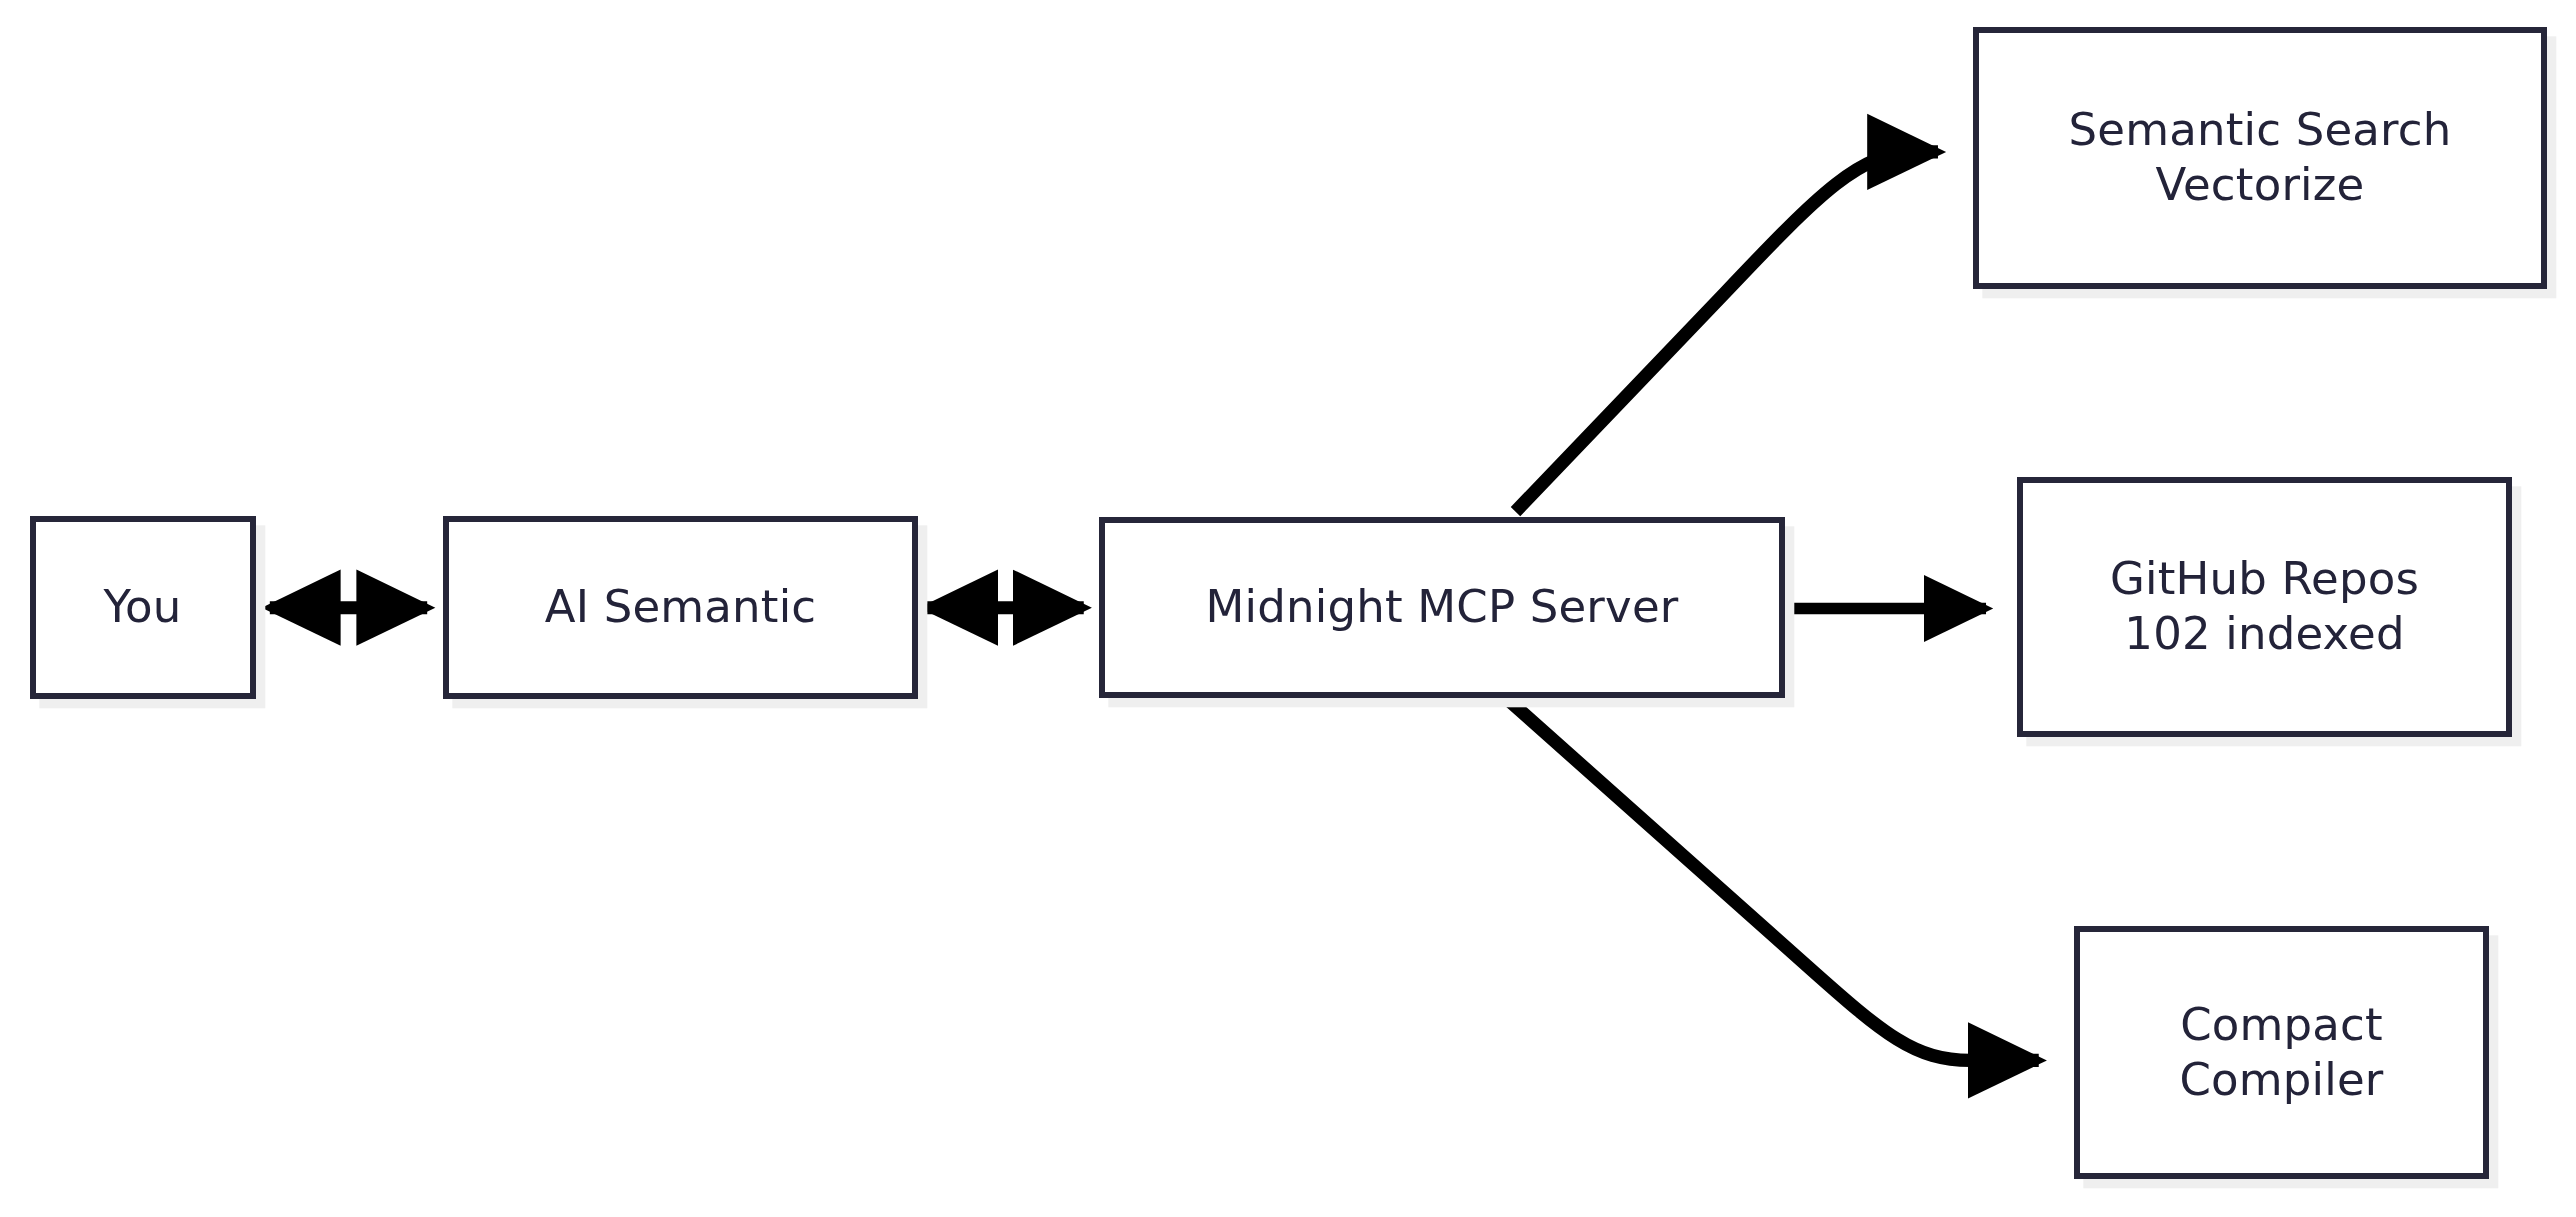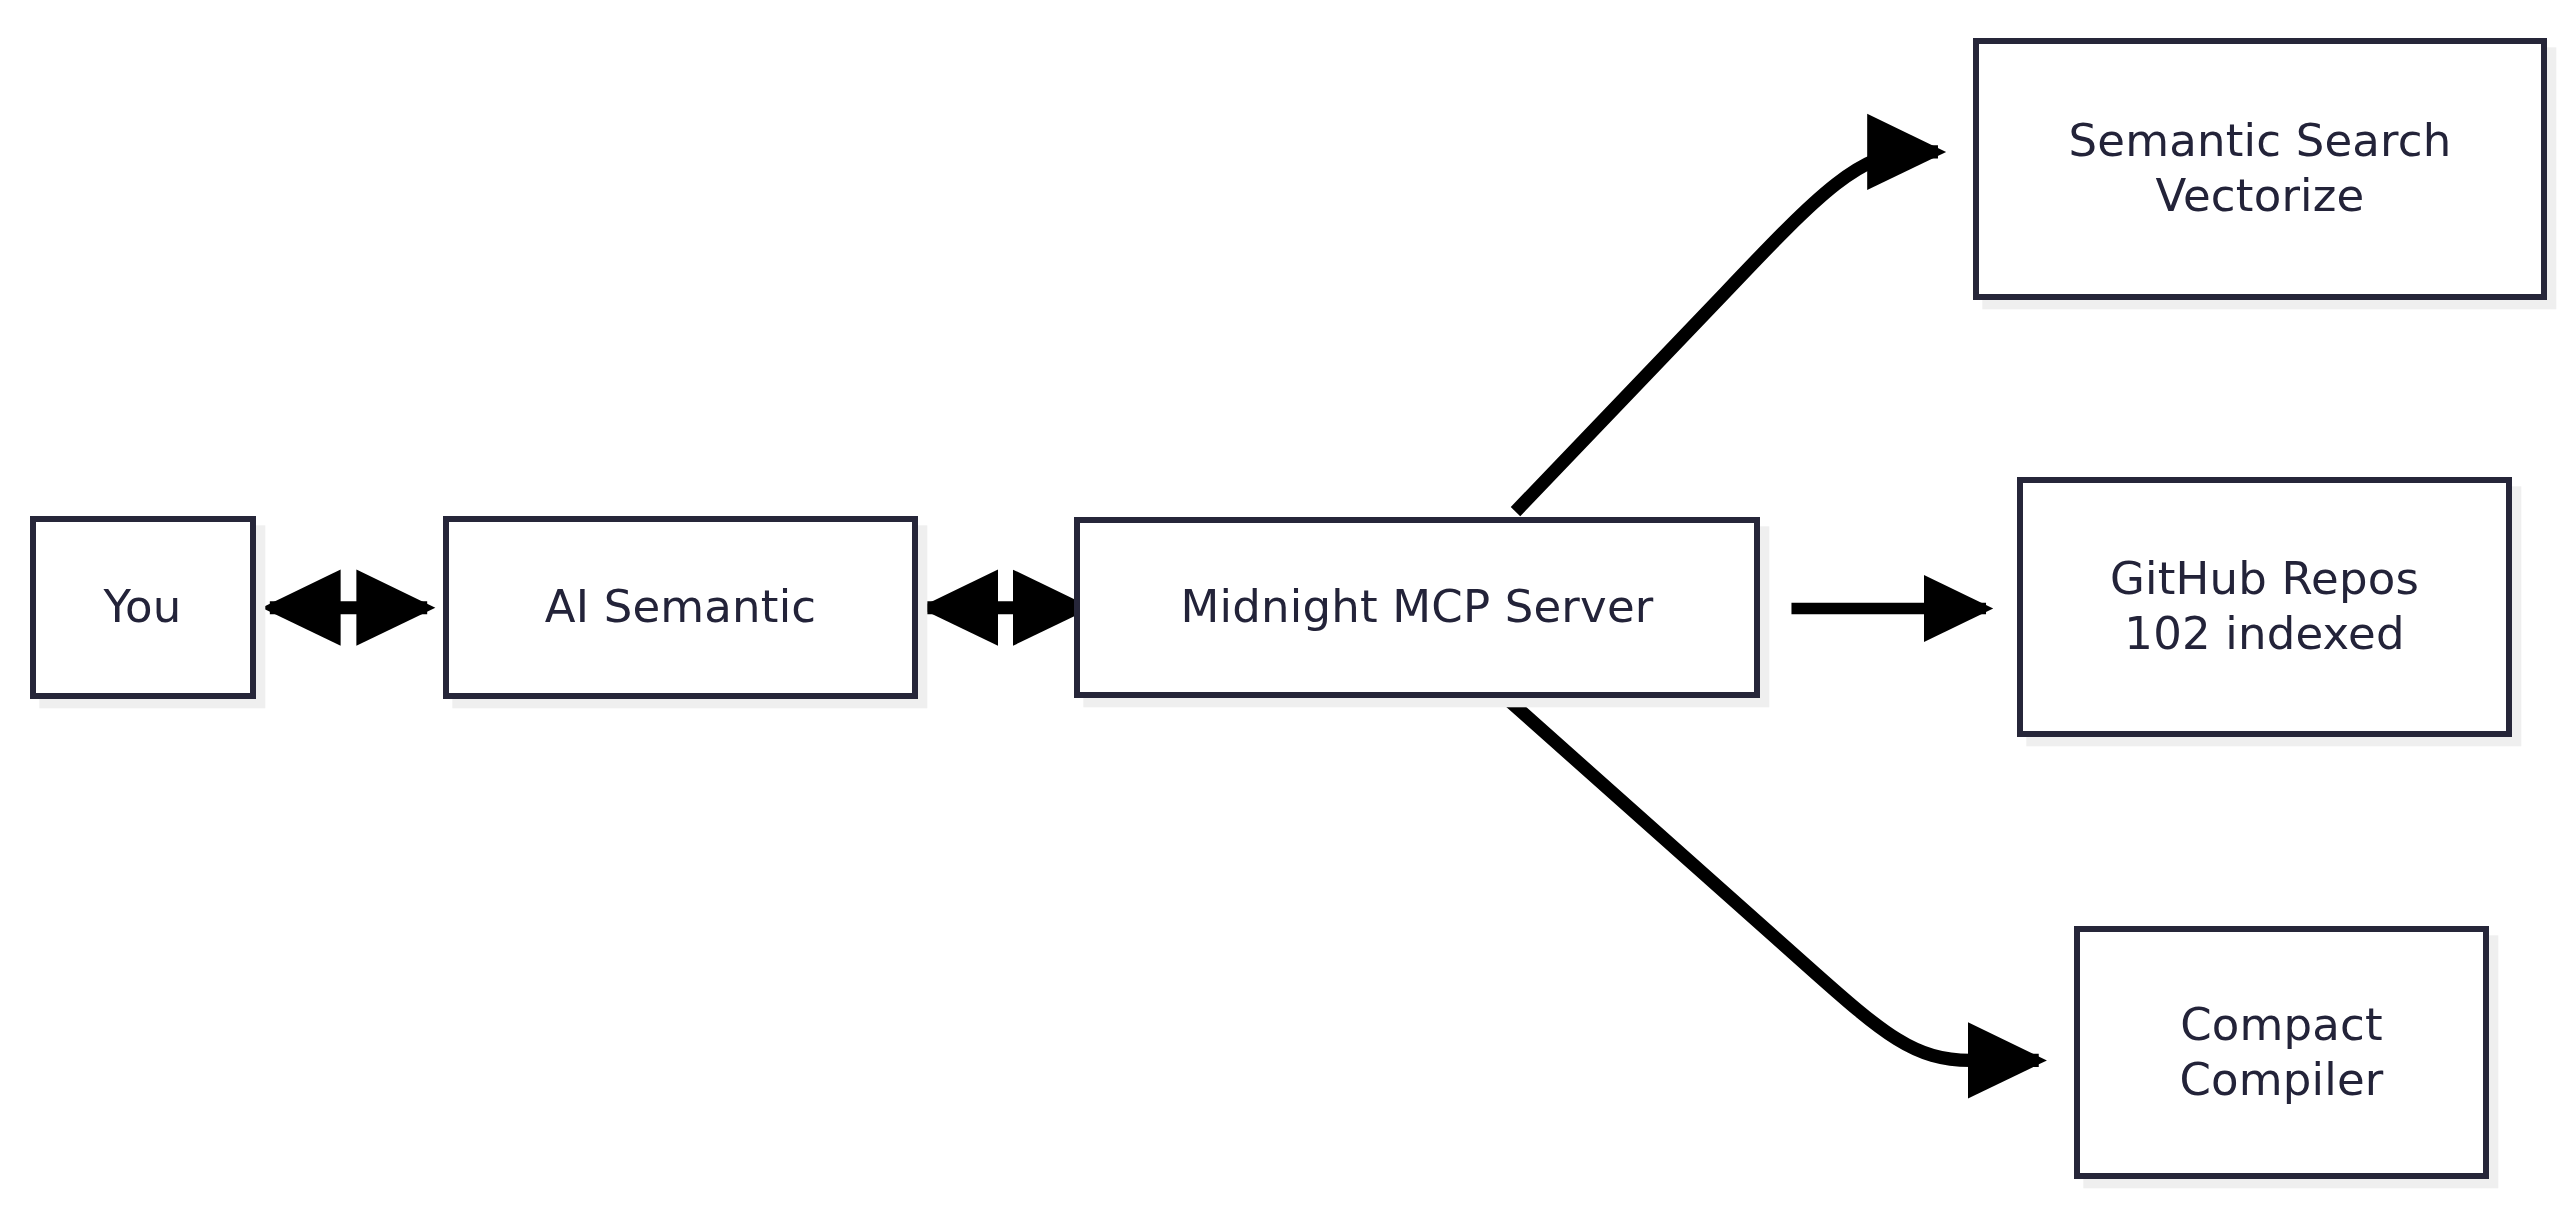--- a/index.html
+++ b/index.html
@@ -38,22 +38,22 @@
     font-family: "DejaVu Sans", sans-serif;
     font-size: 45px;
     line-height: 1.22;
     text-align: center;
     letter-spacing: 0.2px;
     white-space: pre-line;
   }
   
   #node-you            { left: 29.5px;   top: 516px;  width: 226px; height: 183px; align-items: center; }
   #node-ai-assistant   { left: 443px;  top: 516px;  width: 475px; height: 183px; }
-  #node-mcp-server     { left: 1074px; top: 517px;  width: 686px; height: 181px; }
-  #node-semantic       { left: 1973px; top: 38px;   width: 574px; height: 262px; }
+  #node-mcp-server     { left: 1099px; top: 517px;  width: 686px; height: 181px; }
+  #node-semantic       { left: 1973px; top: 27px;   width: 574px; height: 262px; }
   #node-github         { left: 2017px; top: 477px;  width: 495px; height: 260px; }
   #node-compact        { left: 2074px; top: 926px; width: 415px; height: 253px; }
 </style>
 </head>
 <body>
 
 <div id="canvas">
 
   <svg id="edge-layer" viewBox="0 0 3323 1570">
     <defs>

